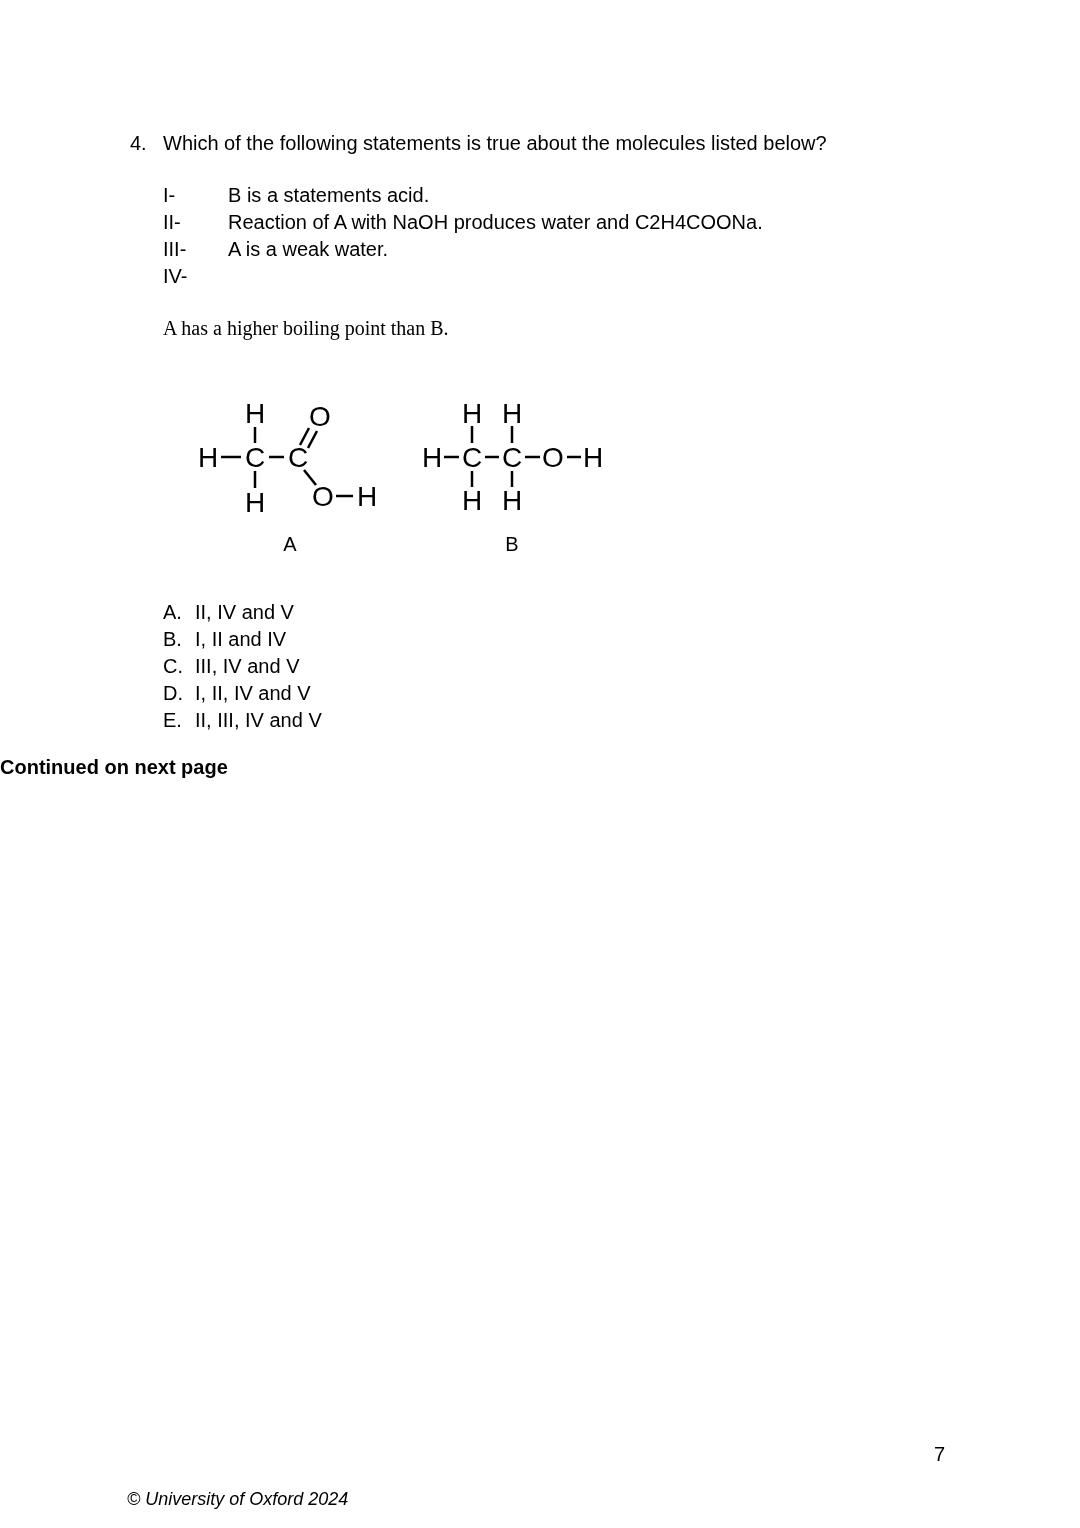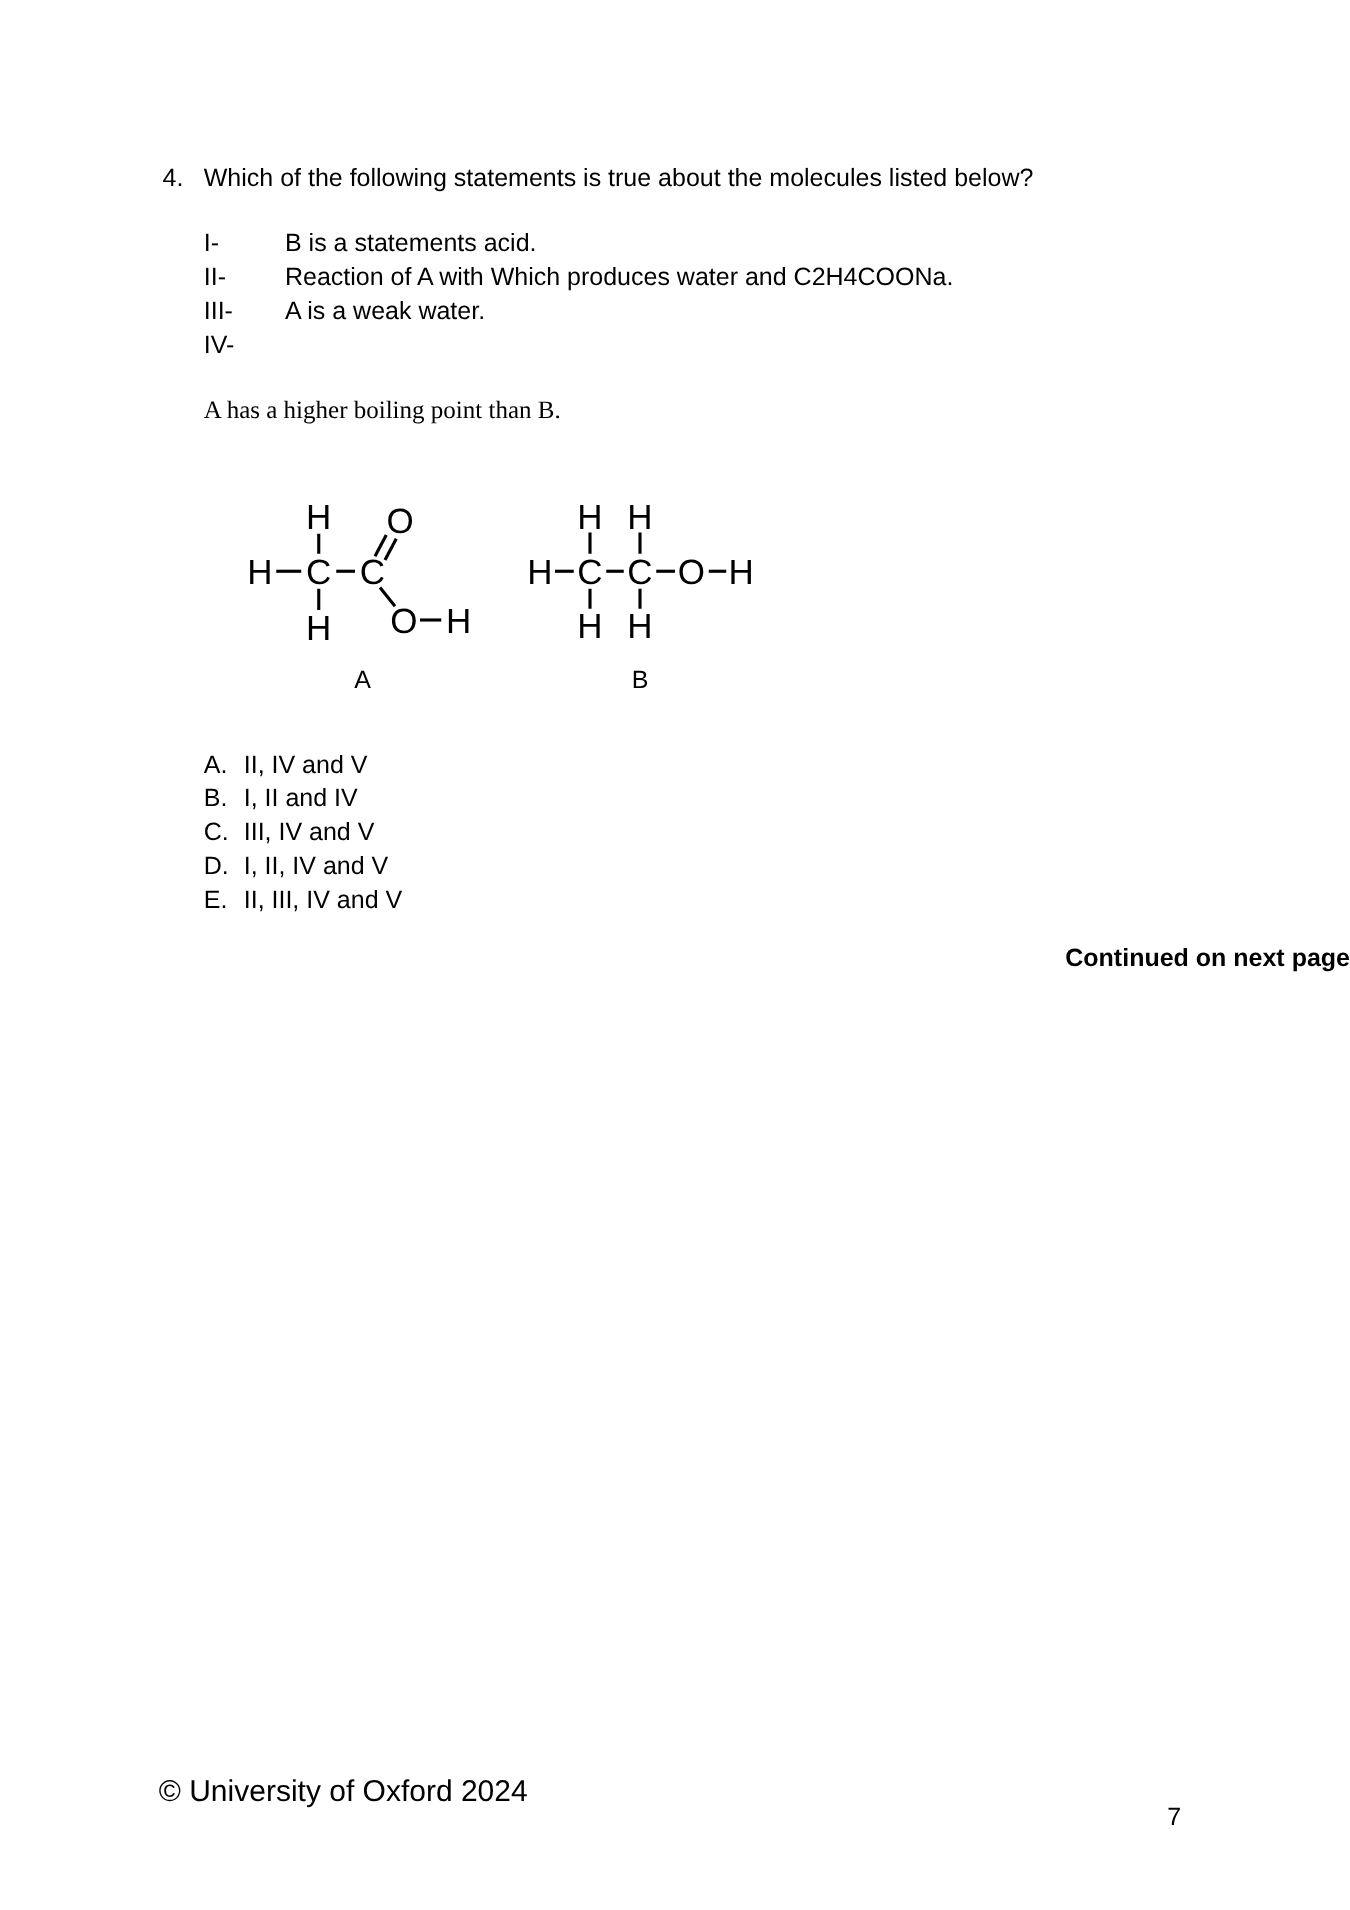--- a/index.html
+++ b/index.html
@@ -62,31 +62,32 @@
   .options {
     position: absolute;
     top: 599px; left: 163px; right: 100px;
   }
   .opt-row { display: flex; height: 27px; }
   .opt-label { width: 32px; flex: 0 0 32px; }
 
   .continued {
     position: absolute;
     top: 754px; left: 0; width: 1080px;
-    text-align: right;
+    text-align: left;
     font-weight: bold;
     font-size: 20px;
     line-height: 27px;
   }
 
   .footer-left {
     position: absolute;
-    top: 1420px; left: 127px;
-    font-size: 24px;
-    line-height: 27px;
+    top: 1486px; left: 127px;
+    font-size: 18px;
+    line-height: 27px;
+    font-style: italic;
   }
   .footer-right {
     position: absolute;
     top: 1441px; left: 800px; width: 145px;
     text-align: right;
     font-size: 20px;
     line-height: 27px;
   }
 </style>
 </head>
@@ -99,21 +100,21 @@
     <span class="q-text">Which of the following statements is true about the molecules listed below?</span>
   </div>
 
   <div class="statements txt">
     <div class="stmt-row">
       <span class="stmt-label">I-</span>
       <span>B is a statements acid.</span>
     </div>
     <div class="stmt-row">
       <span class="stmt-label">II-</span>
-      <span>Reaction of A with Which produces water and C2H4COONa.</span>
+      <span>Reaction of A with NaOH produces water and C2H4COONa.</span>
     </div>
     <div class="stmt-row">
       <span class="stmt-label">III-</span>
       <span>A is a weak water.</span>
     </div>
     <div class="stmt-row">
       <span class="stmt-label">IV-</span>
     </div>
   </div>
 

